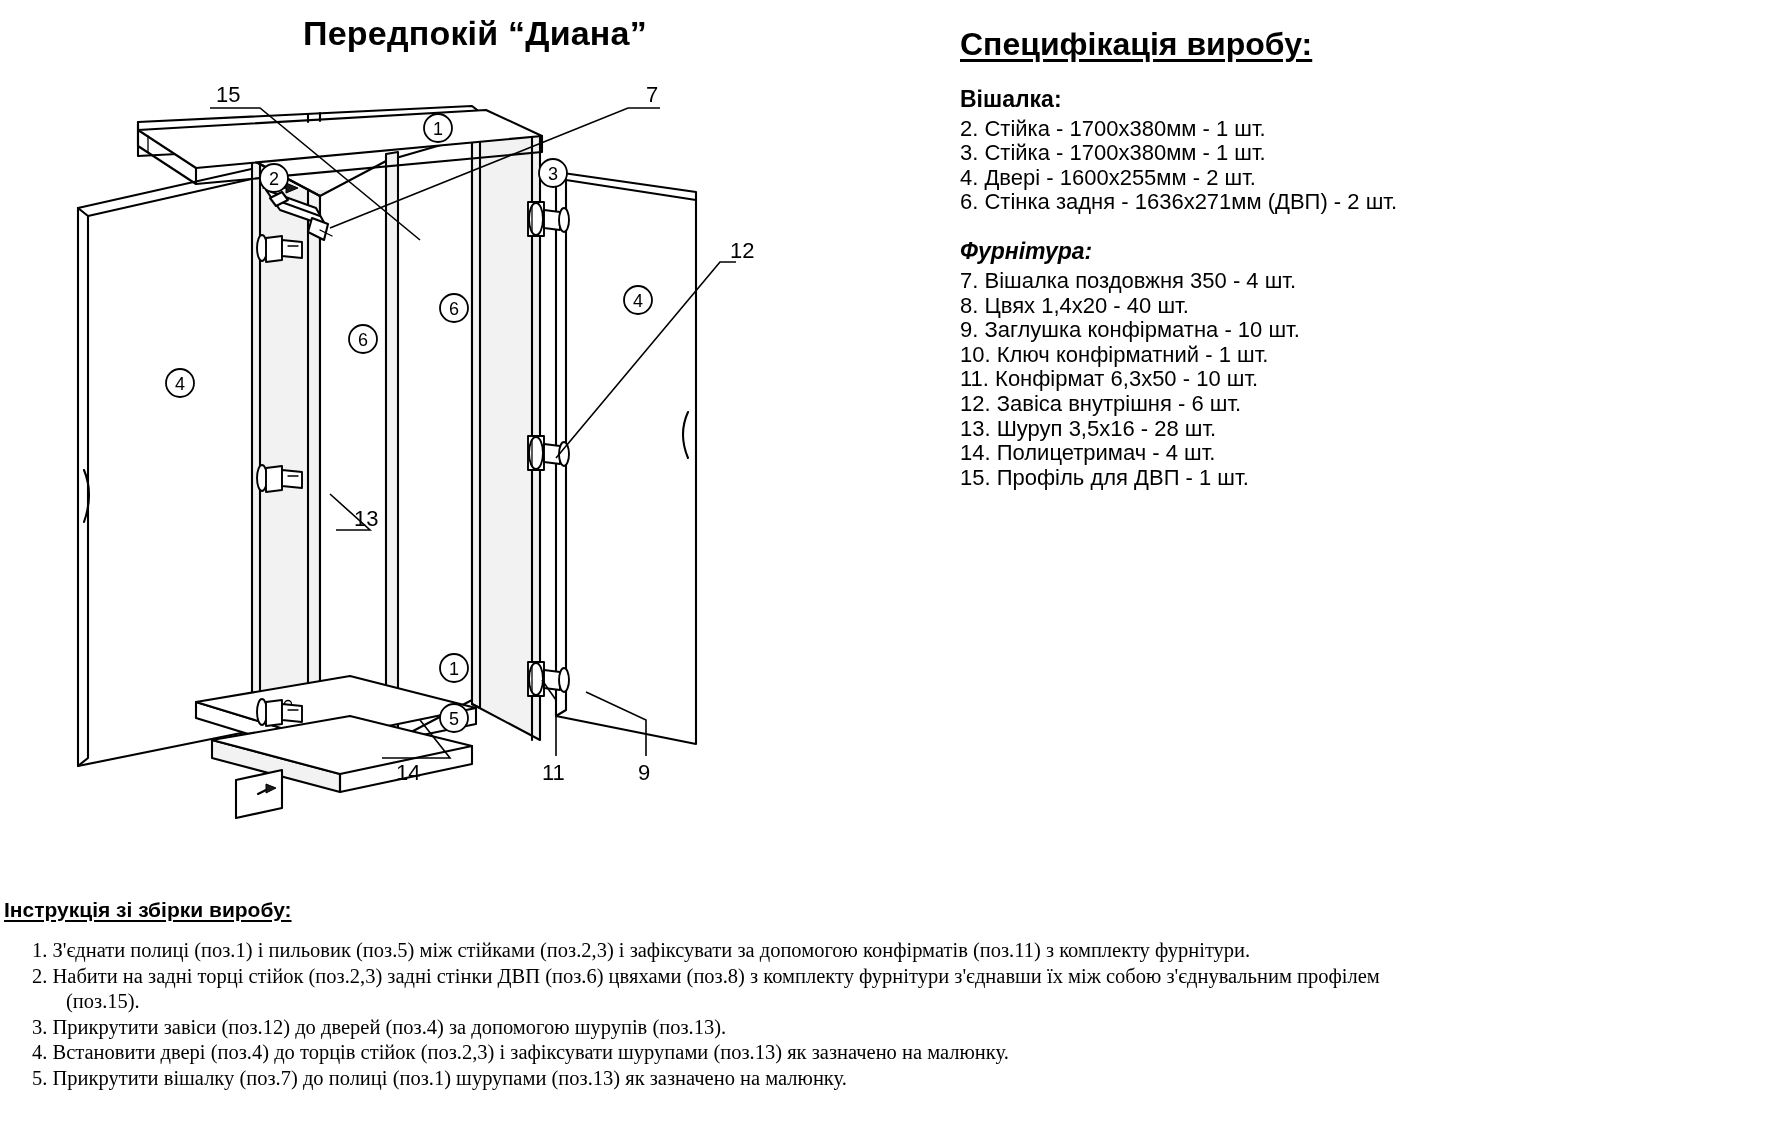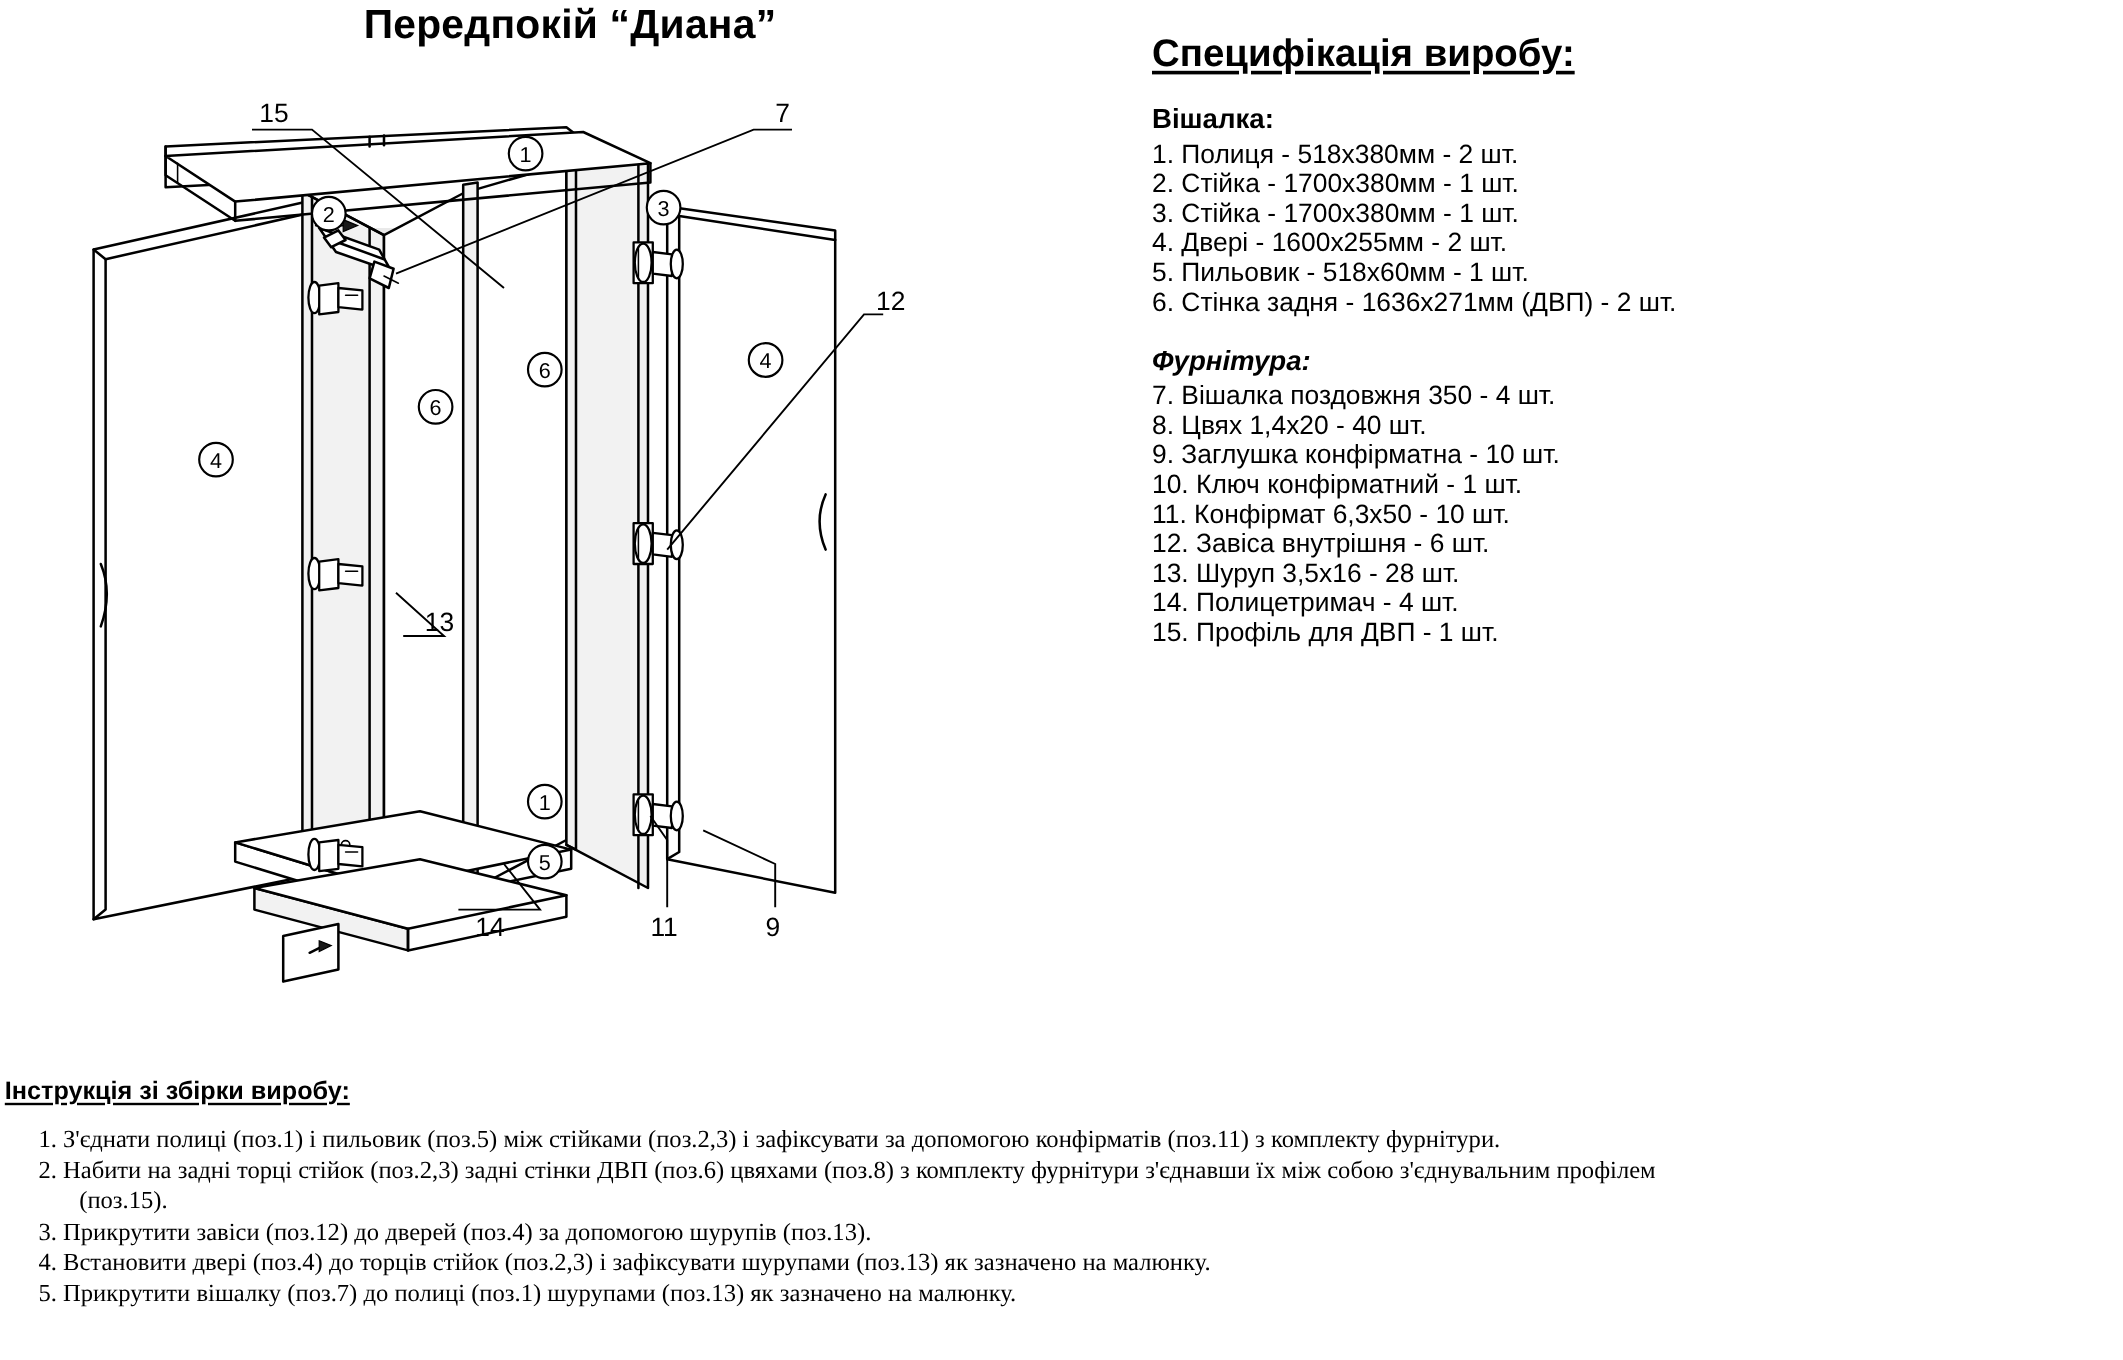--- a/index.html
+++ b/index.html
@@ -15,21 +15,21 @@
     overflow: hidden;
     font-family: "Liberation Sans", sans-serif;
     color: #000000;
     -webkit-font-smoothing: antialiased;
   }
 
   
   #product-title {
     position: absolute;
     left: 0;
-    top: 2px;
+    top: 14px;
     width: 950px;
     text-align: center;
     font-size: 34px;
     font-weight: bold;
     letter-spacing: 0.2px;
     white-space: nowrap;
   }
 
   
   #spec-panel {
@@ -330,25 +330,23 @@
 </svg>
 </div>
 
 <div id="spec-panel">
 
   <div id="spec-title">Специфікація виробу:</div>
 
   <div class="spec-group-head">Вішалка:</div>
 
   <ul class="spec-list">
-    <li>1. Полиця - 518х380мм - 2 шт.</li>
     <li>2. Стійка - 1700х380мм - 1 шт.</li>
     <li>3. Стійка - 1700х380мм - 1 шт.</li>
     <li>4. Двері - 1600х255мм - 2 шт.</li>
-    <li>5. Пильовик  - 518х60мм - 1 шт.</li>
     <li>6. Стінка задня - 1636х271мм (ДВП) - 2 шт.</li>
   </ul>
 
   <div class="spec-group-head" id="hardware-head">Фурнітура:</div>
 
   <ul class="spec-list">
     <li>7. Вішалка поздовжня 350 - 4 шт.</li>
     <li>8. Цвях 1,4х20 - 40 шт.</li>
     <li>9.  Заглушка конфірматна - 10 шт.</li>
     <li>10. Ключ конфірматний - 1 шт.</li>

